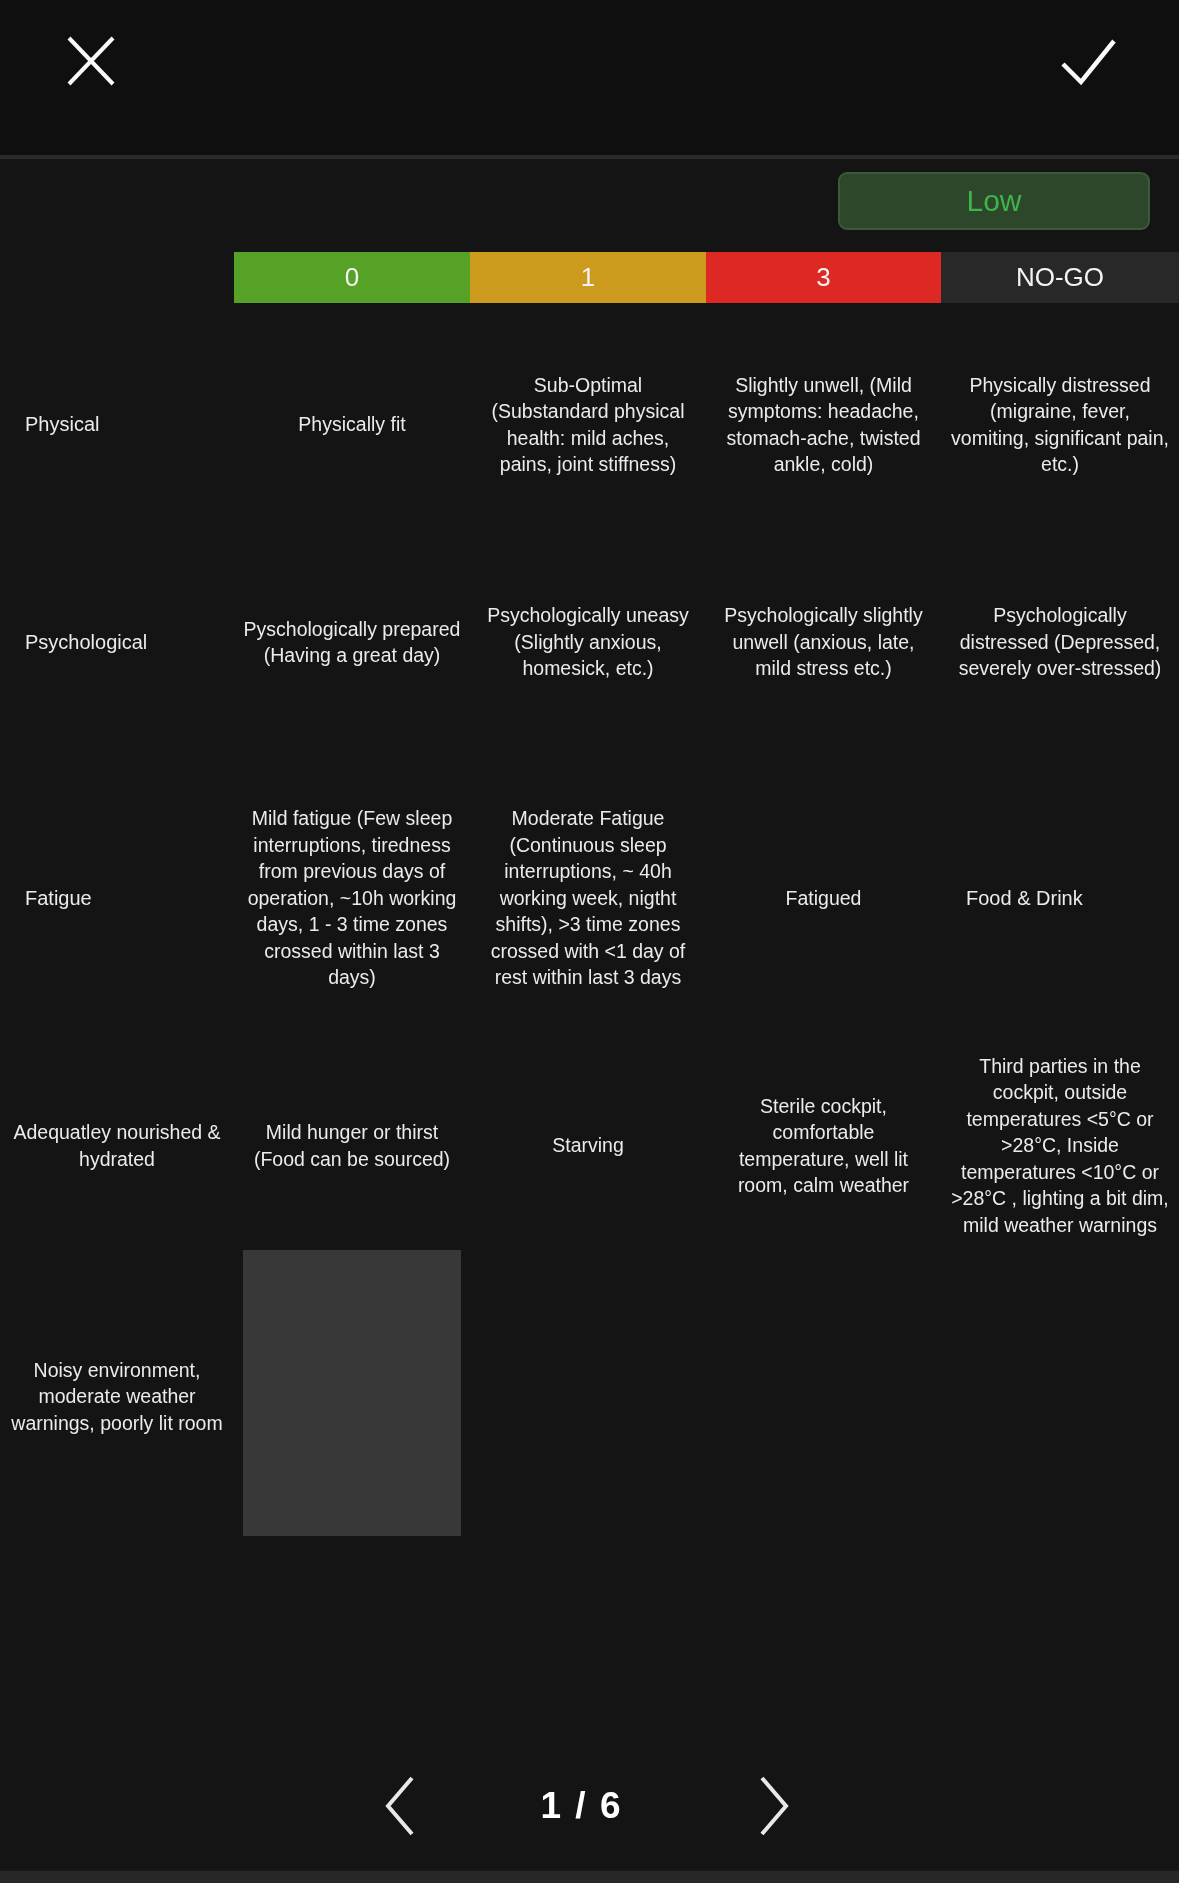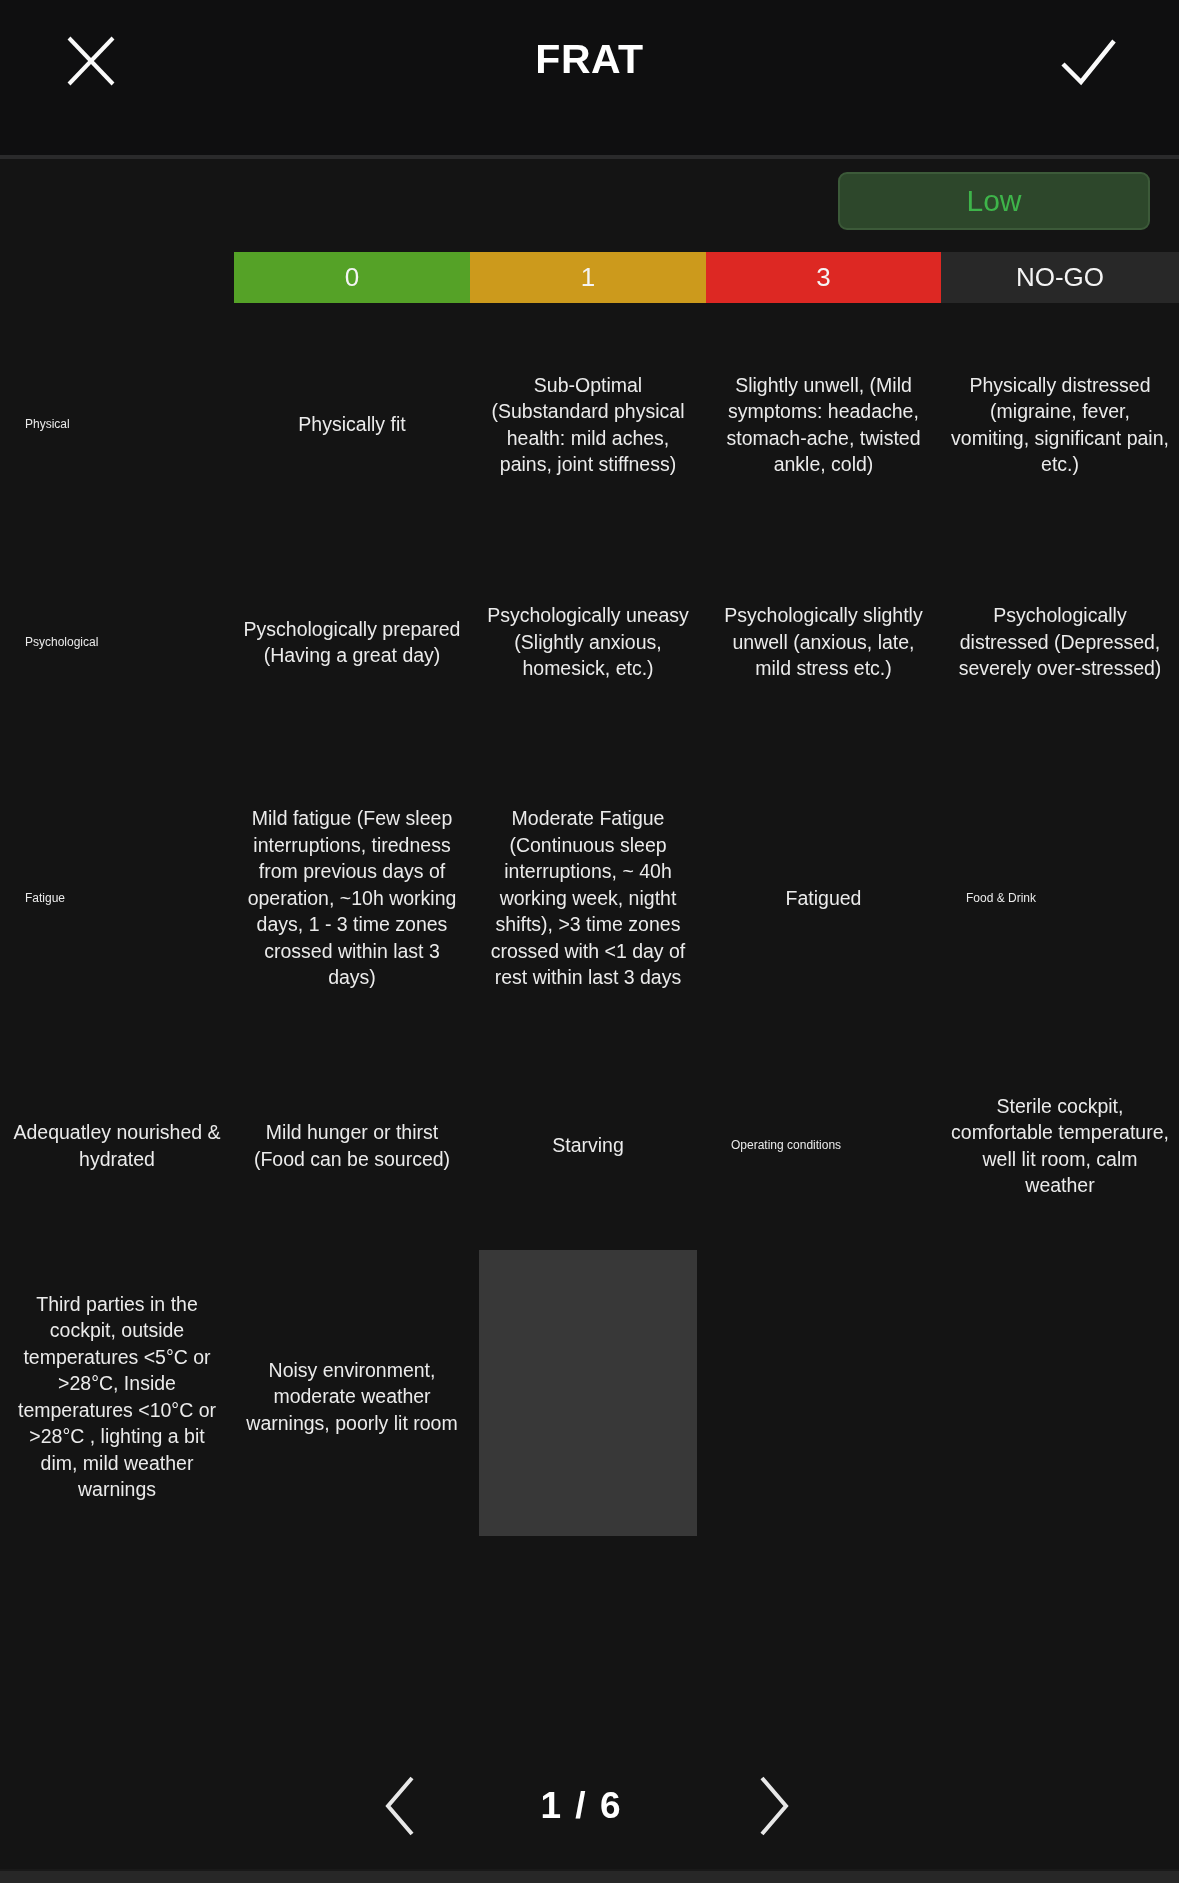--- a/index.html
+++ b/index.html
@@ -45,21 +45,21 @@
     display:flex;align-items:center;justify-content:center;
     font-size:26px;color:#f4f4f4;
   }
   .cell{
     display:flex;align-items:center;justify-content:center;
     text-align:center;font-size:19.5px;line-height:26.5px;color:#ebebeb;
     padding:4px 9px;box-sizing:border-box;
   }
   .label-cell{
     display:flex;align-items:center;justify-content:flex-start;
-    text-align:left;font-size:12px;line-height:27px;color:#ebebeb;
+    text-align:left;font-size:20px;line-height:27px;color:#ebebeb;
     padding-left:25px;padding-right:48px;box-sizing:border-box;
   }
   .cell .empty-box{
     width:100%;align-self:stretch;margin:13px 0 20px 0;
   }
   
   .pager{position:absolute;left:0;right:16px;top:1770px;height:72px;}
   .page-label{
     position:absolute;left:0;right:0;top:0;height:72px;
     display:flex;align-items:center;justify-content:center;
@@ -80,21 +80,20 @@
 
 <div class="screen">
 
   <header class="topbar">
     <button class="icon-btn close">
       <svg width="54" height="54" viewBox="0 0 54 54">
         <line x1="5" y1="4" x2="49" y2="50" stroke="#fafafa" stroke-width="4"></line>
         <line x1="49" y1="4" x2="5" y2="50" stroke="#fafafa" stroke-width="4"></line>
       </svg>
     </button>
-    <div class="topbar-title">FRAT</div>
     <button class="icon-btn confirm">
       <svg width="64" height="56" viewBox="0 0 64 56">
         <polyline points="7,31 25,49 58,8" fill="none" stroke="#fafafa" stroke-width="4.5"></polyline>
       </svg>
     </button>
   </header>
 
 
   <div class="risk-badge" id="risk-badge" style="background: rgb(45, 71, 43); color: rgb(62, 180, 74);">Low</div>
 
@@ -115,21 +114,20 @@
       <div class="cell">Psychologically slightly unwell (anxious, late, mild stress etc.)</div>
       <div class="cell">Psychologically distressed (Depressed, severely over-stressed)</div>
       <div class="label-cell">Fatigue</div>
       <div class="cell">Mild fatigue (Few sleep interruptions, tiredness from previous days of operation, ~10h working days, 1 - 3 time zones crossed within last 3 days)</div>
       <div class="cell">Moderate Fatigue (Continuous sleep interruptions, ~ 40h working week, nigtht shifts), &gt;3 time zones crossed with &lt;1 day of rest within last 3 days</div>
       <div class="cell">Fatigued</div>
       <div class="label-cell">Food &amp; Drink</div>
       <div class="cell">Adequatley nourished &amp; hydrated</div>
       <div class="cell">Mild hunger or thirst (Food can be sourced)</div>
       <div class="cell">Starving</div>
-      <div class="label-cell">Operating conditions</div>
       <div class="cell">Sterile cockpit, comfortable temperature, well lit room, calm weather</div>
       <div class="cell">Third parties in the cockpit, outside temperatures &lt;5°C or &gt;28°C, Inside temperatures &lt;10°C or &gt;28°C , lighting a bit dim, mild weather warnings</div>
       <div class="cell">Noisy environment, moderate weather warnings, poorly lit room</div>
       <div class="cell">
         <div class="empty-box" style="background: rgb(56, 56, 56);"></div>
       </div>
     </div>
 
   <footer class="pager">
     <button class="icon-btn prev">

